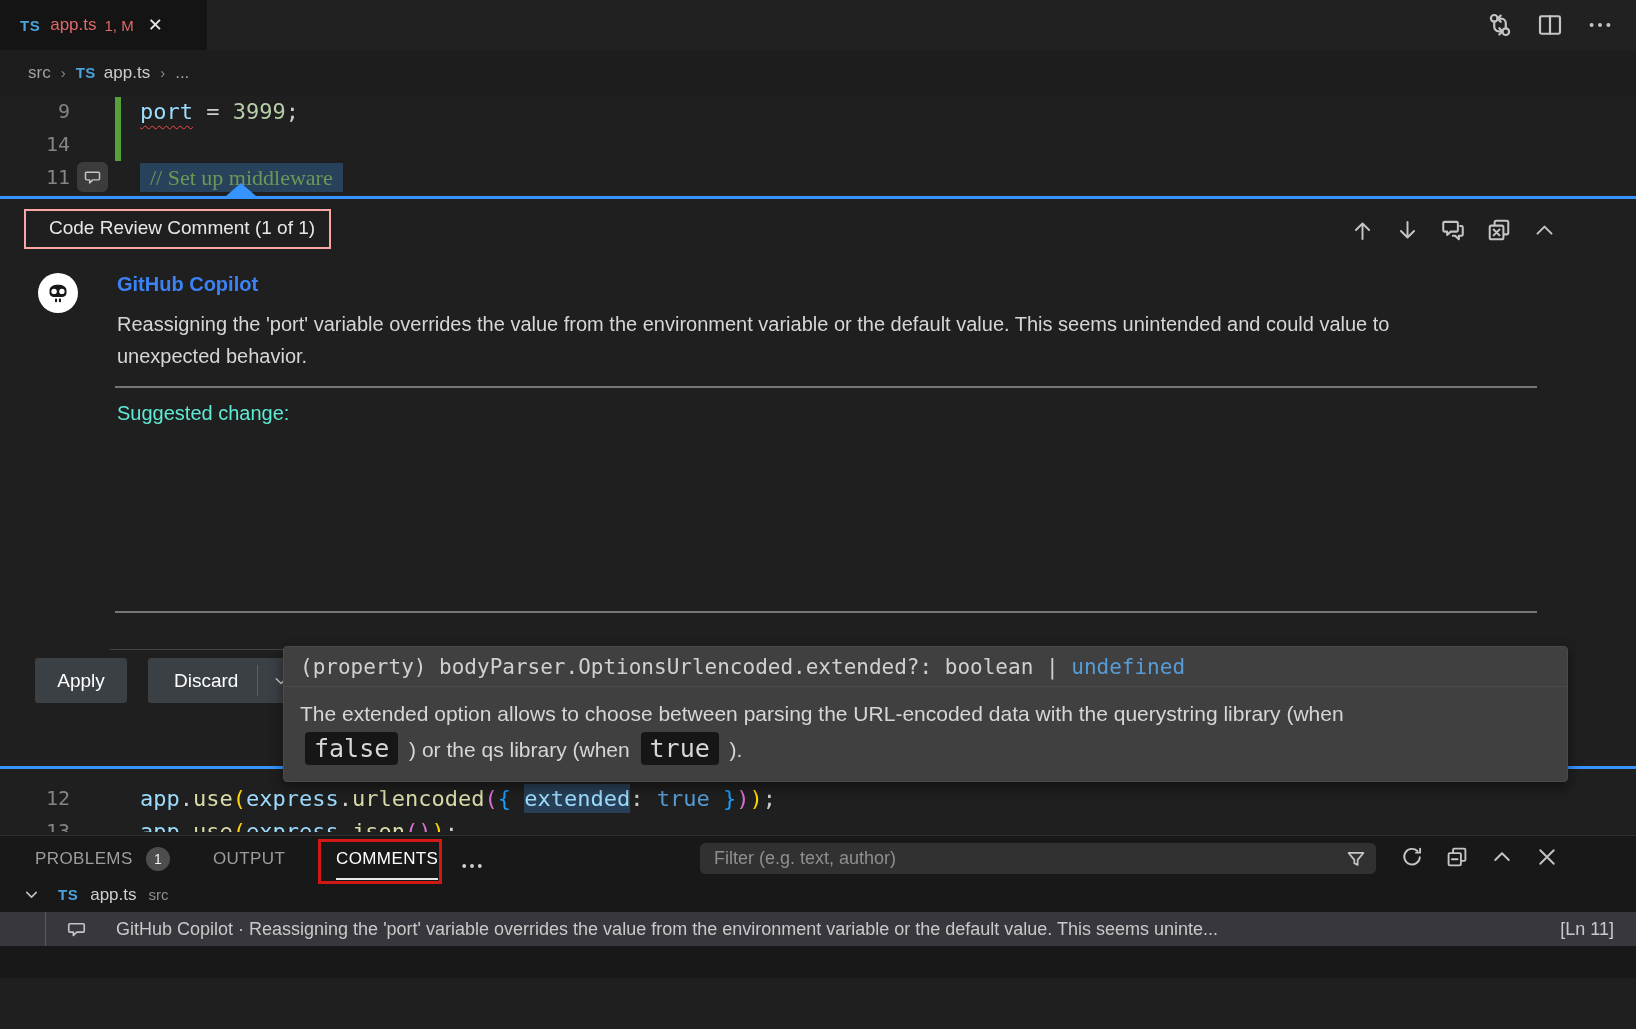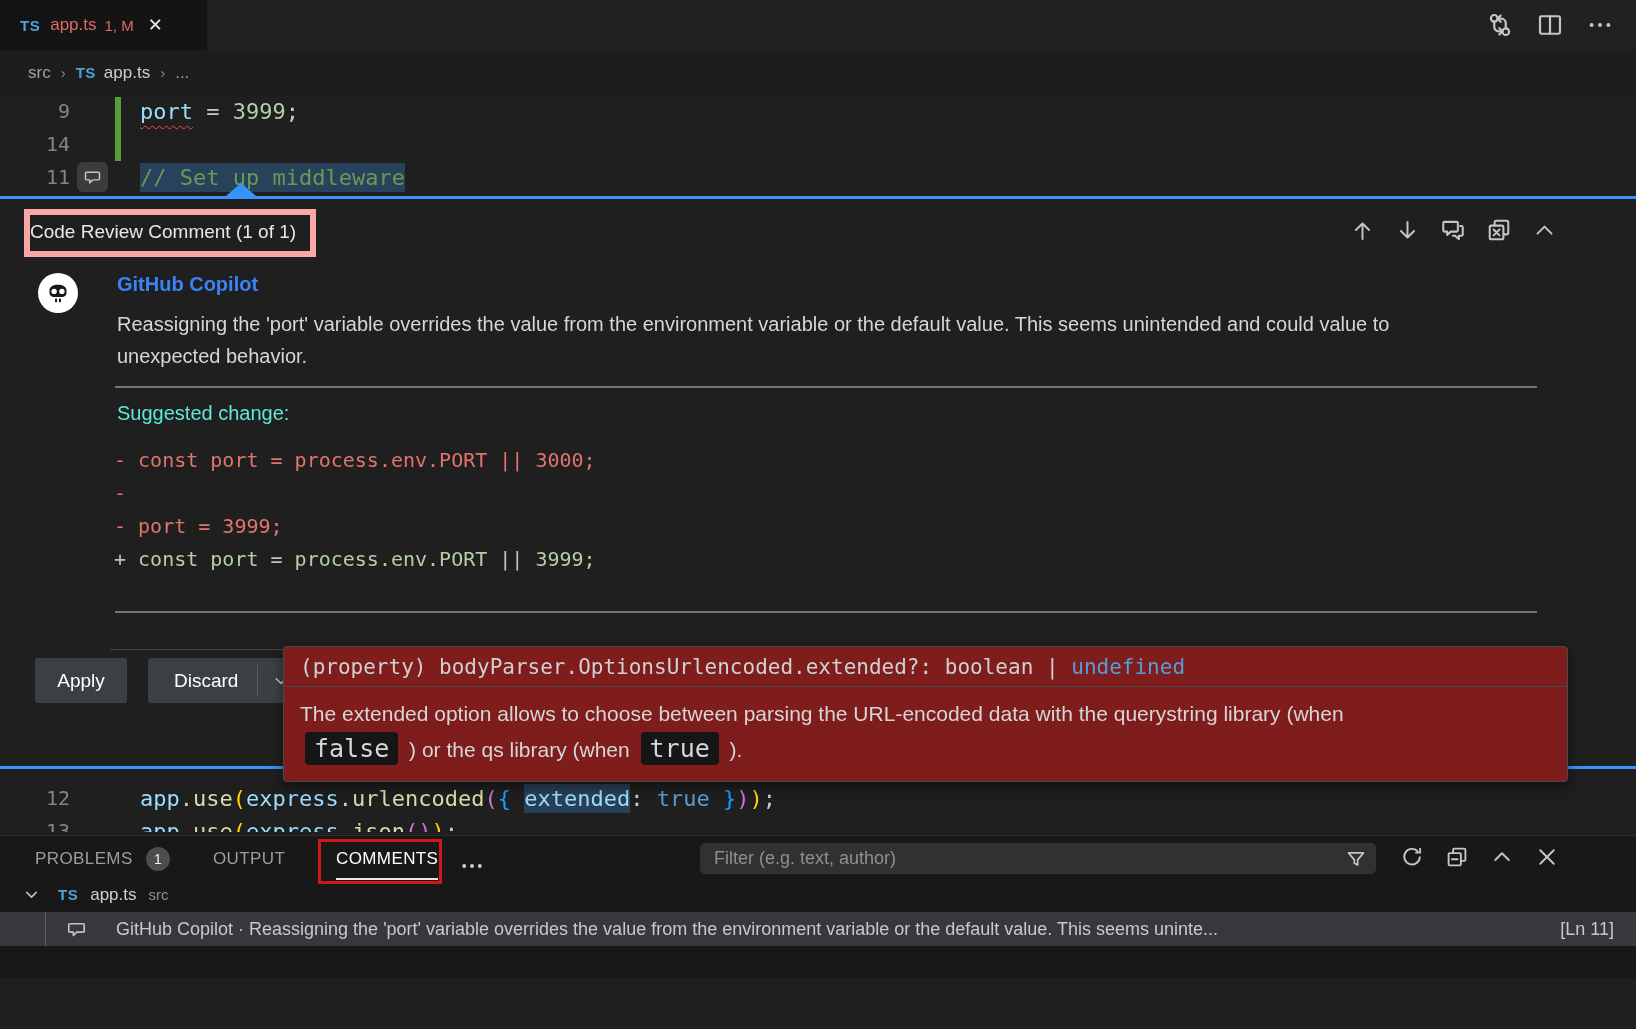--- a/index.html
+++ b/index.html
@@ -31,56 +31,56 @@
          font-family:"DejaVu Sans Mono", monospace; font-size:20px; line-height:33px; }
   .code { position:absolute; left:140px; top:0; white-space:pre;
           font-family:"DejaVu Sans Mono", monospace; font-size:22px; line-height:33px; color:#cccccc; }
   .mod-bar { position:absolute; left:115px; top:2px; width:6px; height:64px; background:#55a038; }
   .gutter-comment { position:absolute; left:77px; top:1px; width:31px; height:30px;
                     background:#3c3c3c; border-radius:6px; display:flex; align-items:center; justify-content:center; }
   .l13clip { height:17px; overflow:hidden; }
 
   .tk-var { color:#9cdcfe; } .tk-fn { color:#dcdcaa; } .tk-num { color:#b5cea8; }
   .tk-kw { color:#569cd6; } .tk-plain { color:#cccccc; }
-  .tk-comment { color:#6a9955; } .tk-sel { background:#28425c; padding:2px 0; }
+  .tk-comment { color:#6a9955; } .tk-sel { background:#28425c; padding:2px 10px;font-family:Liberation Serif, serif; }
   .tk-b1 { color:#ffd700; } .tk-b2 { color:#da70d6; } .tk-b3 { color:#179fff; }
   .tk-hl { background:rgba(48,91,133,.55); padding:2px 0; }
   .tk-sq { text-decoration:underline wavy #f14c4c; text-decoration-thickness:1.4px; text-underline-offset:6px; }
   .tk-minus { display:block; color:#e2736d; } .tk-plus { display:block; color:#b5cea8; }
   .tk-sig { color:#d0d0d0; } .tk-type { color:#569cd6; }
   .tk-code { font-family:"DejaVu Sans Mono", monospace; font-size:25px; color:#d7d7d7;
              background:#161616; border-radius:4px; padding:2px 9px; margin:0 5px; }
 
   
   .comment-widget { position:absolute; left:0; top:196px; width:1636px; height:573px; background:#1f1f1f;
                     border-top:3px solid #3794ff; border-bottom:3px solid #3794ff; }
   .cw-arrow { position:absolute; left:226px; top:-16px; width:0; height:0;
               border-left:15px solid transparent; border-right:15px solid transparent;
               border-bottom:13px solid #3794ff; }
-  .cw-titlebox { position:absolute; left:24px; top:10px; border:6px solid #fca5a5; padding:6px 14px 8px 0; }
+  .cw-titlebox { position:absolute; left:24px; top:10px; border:2px solid #fca5a5; padding:6px 14px 8px 23px; }
   .cw-title { color:#e7e7e7; font-size:19px; white-space:nowrap; }
   .cw-actions { position:absolute; left:1350px; top:18px; display:flex; gap:20px; align-items:center; }
   .cw-avatar { position:absolute; left:38px; top:74px; width:40px; height:40px; }
   .cw-author { position:absolute; left:117px; top:74px; font-size:20px; font-weight:700; color:#3b82f6; }
   .cw-body { position:absolute; left:117px; top:109px; width:1428px; font-size:20px; line-height:32px;
              color:#d6d6d6; white-space:pre-line; }
   .cw-hr { position:absolute; left:115px; width:1422px; height:2px; background:#757575; }
   .cw-suggested { position:absolute; left:117px; top:203px; font-size:20px; color:#5eead4; }
   .cw-diff { position:absolute; left:114px; top:245px; font-family:"DejaVu Sans Mono", monospace;
              font-size:20px; line-height:33px; white-space:pre; }
   .cw-replysep { position:absolute; left:110px; top:450px; width:173px; height:1px; background:#454545; }
   .btn { position:absolute; top:459px; height:45px; background:#3b4045; color:#ffffff; font-size:19px;
          border:none; border-radius:3px; display:flex; align-items:center; justify-content:center; cursor:pointer; }
   .btn-apply { left:35px; width:92px; }
   .btn-discard { left:148px; width:154px; justify-content:flex-start; padding-left:26px; }
   .btn-discard .split { position:absolute; right:44px; top:7px; bottom:7px; width:1px; background:#5a5f64; }
   .btn-discard .chev { position:absolute; right:11px; }
 
   
-  .tooltip { position:absolute; left:283px; top:646px; width:1285px; z-index:10; background:#7f1d1d;
+  .tooltip { position:absolute; left:283px; top:646px; width:1285px; z-index:10; background:#404040;
              border:1px solid #4a4a4a; border-radius:4px; box-shadow:0 5px 14px rgba(0,0,0,.45); }
   .tt-sig { padding:8px 16px 7px; font-family:"DejaVu Sans Mono", monospace; font-size:21px; white-space:pre; }
   .tt-div { height:1px; background:#4a4a4a; }
   .tt-desc { padding:9px 16px 14px; font-size:21px; line-height:35px; color:#d6d6d6; white-space:pre-line; }
 
   
   .panel { position:absolute; left:0; top:835px; width:1636px; height:143px; background:#181818;
            border-top:1px solid #2f2f2f; }
   .ptab { position:absolute; top:13px; font-size:17px; letter-spacing:.4px; color:#9d9d9d; cursor:pointer; }
   .ptab-problems { left:35px; } .ptab-output { left:213px; }
@@ -223,21 +223,20 @@
         <rect x="17" y="25.6" width="2.1" height="3.6" rx="0.8" fill="#181818"></rect>
         <rect x="20.9" y="25.6" width="2.1" height="3.6" rx="0.8" fill="#181818"></rect>
       </svg>
     </span>
     <div class="cw-author">GitHub Copilot</div>
     <div class="cw-body">Reassigning the 'port' variable overrides the value from the environment variable or the default value. This seems unintended and could value to
 unexpected behavior.</div>
 
     <div class="cw-hr" style="top:187px"></div>
     <div class="cw-suggested">Suggested change:</div>
-    <div class="cw-diff"><span class="tk-minus">- const port = process.env.PORT || 3000;</span><span class="tk-minus">-</span><span class="tk-minus">- port = 3999;</span><span class="tk-plus">+ const port = process.env.PORT || 3999;</span></div>
     <div class="cw-hr" style="top:412px"></div>
     <div class="cw-replysep"></div>
 
     <button class="btn btn-apply">Apply</button>
     <button class="btn btn-discard">
       <span>Discard</span>
       <span class="split"></span>
       <span class="chev">
         <svg class="ic" width="20" height="20" viewBox="0 0 16 16">
             <path d="M4.2 6.2 8 10l3.8-3.8"></path>

